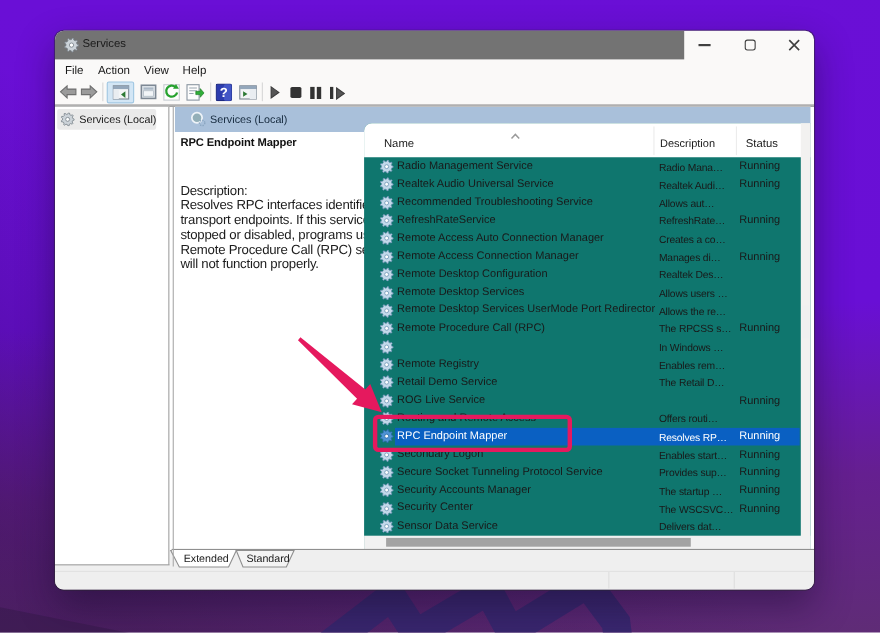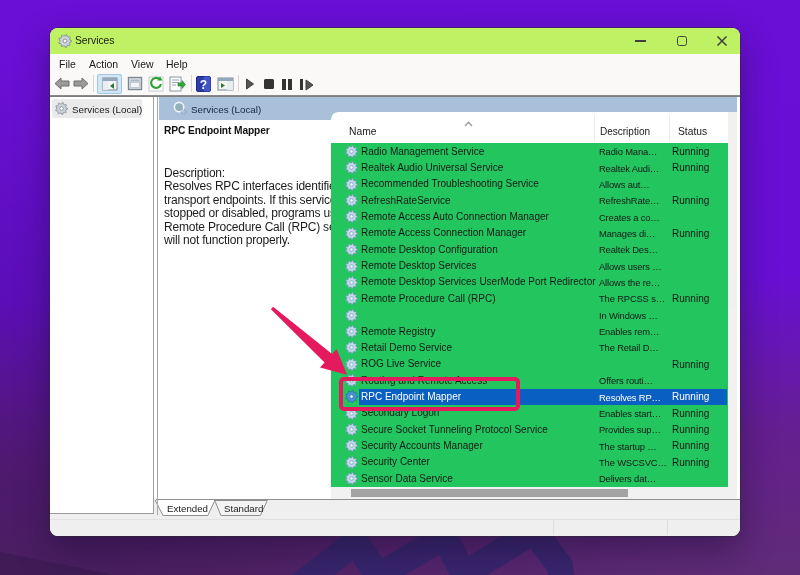--- a/index.html
+++ b/index.html
@@ -4,37 +4,37 @@
 html,body{margin:0;padding:0;width:800px;height:575px;overflow:hidden;
  font-family:"Liberation Sans",sans-serif;}
 *{box-sizing:border-box}
 .bg{position:absolute;left:0;top:0;width:800px;height:575px;
  background:linear-gradient(to bottom left,rgba(0,0,0,0) 55%,rgba(25,8,35,.3) 92%),
  linear-gradient(178deg,#6a0fd6 0%,#690fd5 50%,#651f90 76%,#5f2c76 100%);}
 .bgz{position:absolute;left:0;top:0}
 .win{position:absolute;left:50px;top:28px;width:690px;height:508px;
  background:#faf9f8;border-radius:8px;overflow:hidden;
  box-shadow:0 0 0 1px rgba(40,40,45,.5),0 14px 34px rgba(20,10,40,.45);}
-.tb{position:absolute;left:0;top:0;width:690px;height:26px;background:#bef264}
+.tb{position:absolute;left:0;top:0;width:572px;height:26px;background:#737373}
 .title{position:absolute;left:25px;top:7px;font-size:10.3px;color:#191919}
 .mb{position:absolute;top:26px;left:0;width:690px;height:18px;font-size:10.5px;color:#191919}
 .mb span{position:absolute;top:3.5px}
 .tool{position:absolute;left:0;top:44px;width:690px;height:24px;
  border-bottom:1px solid #898989;background:#faf9f8}
 .sep{position:absolute;top:3px;width:1px;height:17px;background:#d6d6d6}
 .icon{position:absolute}
 .content{position:absolute;left:0;top:68px;width:690px;height:404px;background:#fff}
 .lp{position:absolute;left:0;top:69px;width:104px;height:417px;background:#fff;
  border-right:1px solid #a0a0a0;border-bottom:1px solid #9a9a9a;z-index:3}
 .treeitem{position:absolute;left:2px;top:2px;width:90px;height:19px;background:#eaeaea;
  border-radius:2px}
 .treeitem span{position:absolute;left:20px;top:4.5px;font-size:9.8px;color:#191919;white-space:nowrap}
 .rp{position:absolute;left:109px;top:69px;width:578px;height:403px;background:#fff;overflow:hidden}
 .banner{position:absolute;left:0;top:0;width:578px;height:23px;background:#a9c0da}
-.card{position:absolute;left:172px;top:15px;width:406px;height:388px;background:#22c55e;
+.card{position:absolute;left:172px;top:15px;width:406px;height:388px;background:#0f766e;
  border-top-left-radius:7px}
 .desc{position:absolute;left:0;top:23px;width:172px;height:380px;background:#fff}
 .banner .btxt{position:absolute;left:32px;top:6.5px;font-size:9.8px;color:#14283c}
 .bicon{position:absolute;left:14px;top:4px;width:15px;height:15px}
 .h1{position:absolute;left:5px;top:5px;font-size:10.2px;font-weight:bold;color:#111;white-space:nowrap;letter-spacing:-0.1px}
 .dtext{position:absolute;left:5px;top:47px;font-size:12px;line-height:13.45px;
  color:#1c1c1c;letter-spacing:-0.2px;white-space:nowrap}
 .hdr{position:absolute;left:0px;top:0px;width:406px;height:31px;background:#fff;border-top-left-radius:7px}
 .hname{position:absolute;left:18px;top:13.5px;font-size:10.3px;color:#191919}
 .hdesc{position:absolute;left:269px;top:13.5px;font-size:10px;color:#191919}

